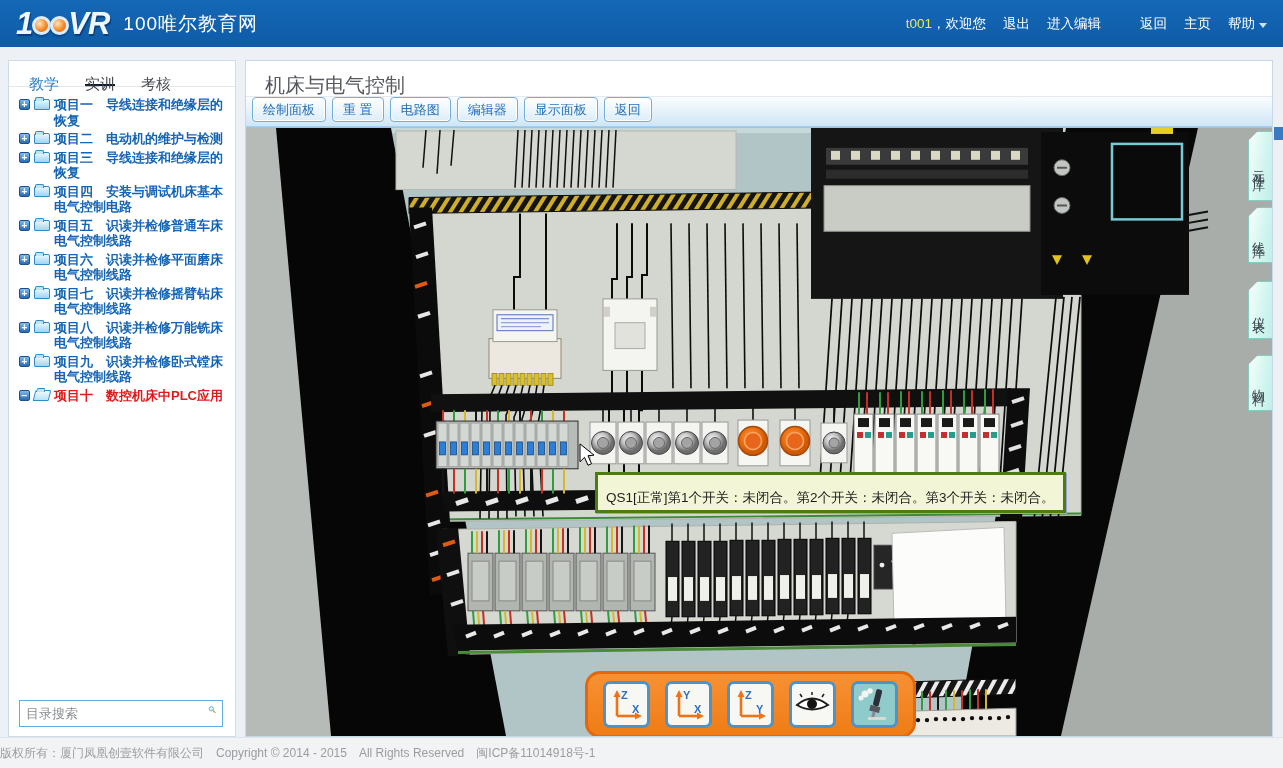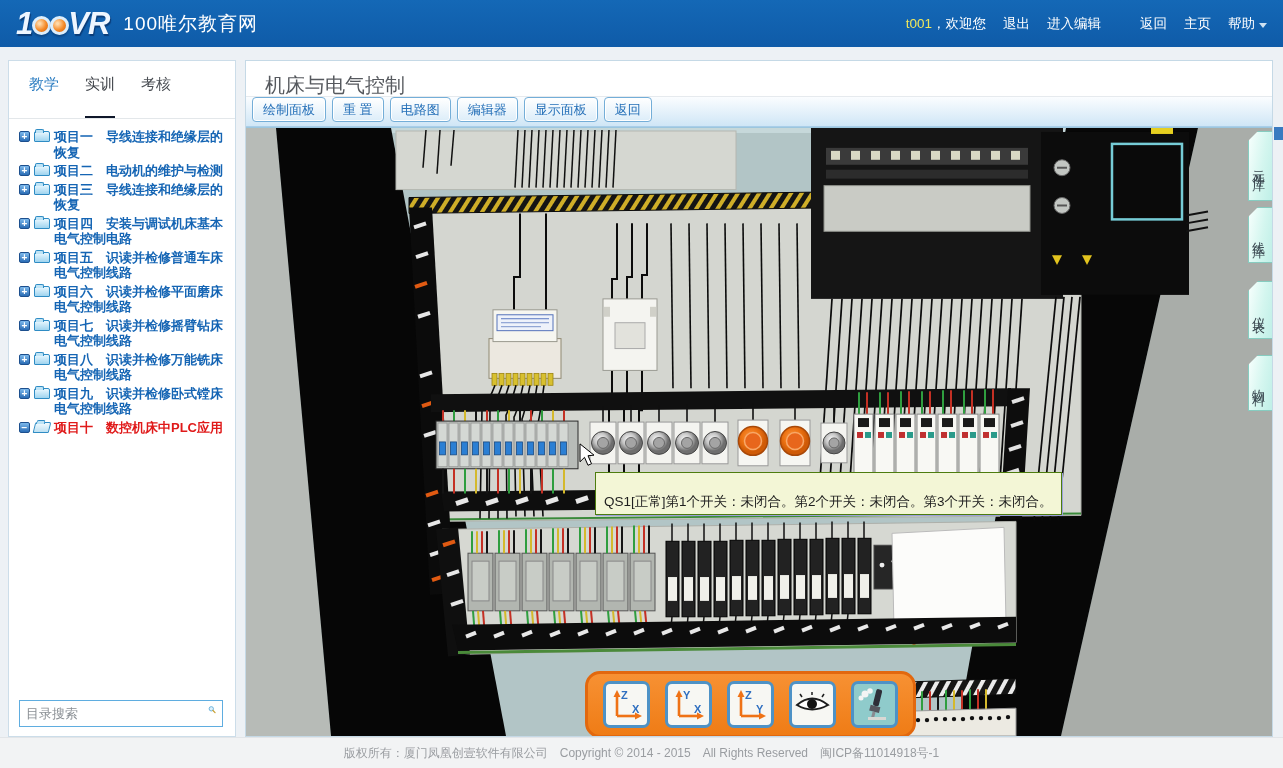--- a/index.html
+++ b/index.html
@@ -20,21 +20,21 @@
   .hlink { cursor:pointer; white-space:nowrap; }
   .hlink.gap { margin-left:22px; }
   .caret { display:inline-block; width:0; height:0; border-left:4px solid transparent;
            border-right:4px solid transparent; border-top:5px solid #cfe2f2; margin-left:4px; }
 
   
   .page { display:flex; padding:13px 10px 0 8px; gap:9px; height:690px; }
 
   
   .sb { width:228px; background:#fff; border:1px solid #ccdde9; position:relative; }
-  .sb-tabs { display:flex; gap:26px; padding:14px 0 0 20px; height:58px;
+  .sb-tabs { display:flex; gap:26px; padding:14px 0 0 20px; height:26px;
              border-bottom:1px solid #e3e7ea; font-size:15px; }
   .sb-tab { color:#2d7ec2; padding-bottom:8px; cursor:pointer; }
   .sb-tab.act { color:#3b3f45; border-bottom:2px solid #0f172a; }
   .sb-tab.dim { color:#4a4e54; }
   .tree { list-style:none; padding:10px 4px 0 10px; }
   .ti { display:flex; align-items:flex-start; margin-bottom:3px; cursor:pointer; }
   .plus { flex:0 0 11px; height:11px; margin-top:2px; border-radius:2px;
           background:linear-gradient(#7db9ec,#2a6cb4); border:1px solid #1c4f8e;
           color:#fff; font-size:10px; line-height:9px; text-align:center; font-weight:bold; }
   .plus::before { content:"+"; }
@@ -62,22 +62,22 @@
   .btnrow { height:30px; background:linear-gradient(#fbfdff,#cfe6f6); border-bottom:1px solid #a9cee9;
             display:flex; align-items:flex-start; padding-left:6px; gap:6px; }
   .tbtn { font-size:13px; color:#2570b8; padding:2.5px 10px; border:1px solid #74aed8; border-radius:4px;
           background:linear-gradient(#ffffff,#dcedf9); box-shadow:inset 0 0 0 1px #fff; cursor:pointer;
           font-family:inherit; white-space:pre; }
 
   
   .vp { position:relative; flex:1; background:#b2c5c6; border-top:1px solid #9cc6de; overflow:hidden; }
   .vp svg.scene { position:absolute; inset:0; }
 
-  .tip3d { position:absolute; left:349px; top:344px; background:#f3f6d6; border:1px solid #4d7c0f;
-           box-shadow:1px 1px 0 #9aa0dc; color:#1e1e1e; font-size:13.5px; padding:20px 8px 3px;
+  .tip3d { position:absolute; left:349px; top:344px; background:#f3f6d6; border:3px solid #4d7c0f;
+           box-shadow:1px 1px 0 #9aa0dc; color:#1e1e1e; font-size:13.5px; padding:14px 8px 3px;
            white-space:nowrap; }
 
   .stab { position:absolute; right:0; width:24px; text-align:center; cursor:pointer;
           background:linear-gradient(100deg,#f7fffd 0%,#d4f6ef 55%,#bfefe7 100%);
           border:1px solid #86ccc0; border-right:none;
           clip-path:polygon(0 10px,10px 0,100% 0,100% 100%,0 100%);
           writing-mode:vertical-lr; text-orientation:upright; letter-spacing:4px;
           font-size:13px; color:#3a4750; padding:8px 0; }
   .stab.s0 { top:3px;   height:70px; }
   .stab.s1 { top:79px;  height:56px; }
@@ -88,21 +88,21 @@
            background:linear-gradient(#f79133,#ef7c16); border:3px solid #e2680e; border-radius:15px;
            display:flex; align-items:center; justify-content:center; gap:15px; }
   .vbtn { width:47px; height:47px; background:#f7f7f3; border:3px solid #4e92c6; border-radius:7px;
           display:flex; align-items:center; justify-content:center; cursor:pointer; }
   .vbtn.tool { background:#8fcbcb; }
 
   .edge-marker { position:absolute; right:0; top:127px; width:9px; height:13px; background:#3a7ac0; }
 
   
   .ftr { height:31px; background:#f2f3f4; border-top:1px solid #e2e5e8; display:flex;
-         align-items:center; justify-content:center; font-size:12px; color:#9a9da1; }
+         align-items:center; justify-content:flex-start; font-size:12px; color:#9a9da1; }
 </style>
 </head>
 <body>
 
 <header class="hdr">
   <div class="logo">
       <span>1</span>
       <span class="o"></span>
       <span class="o"></span>
       <span>VR</span>

